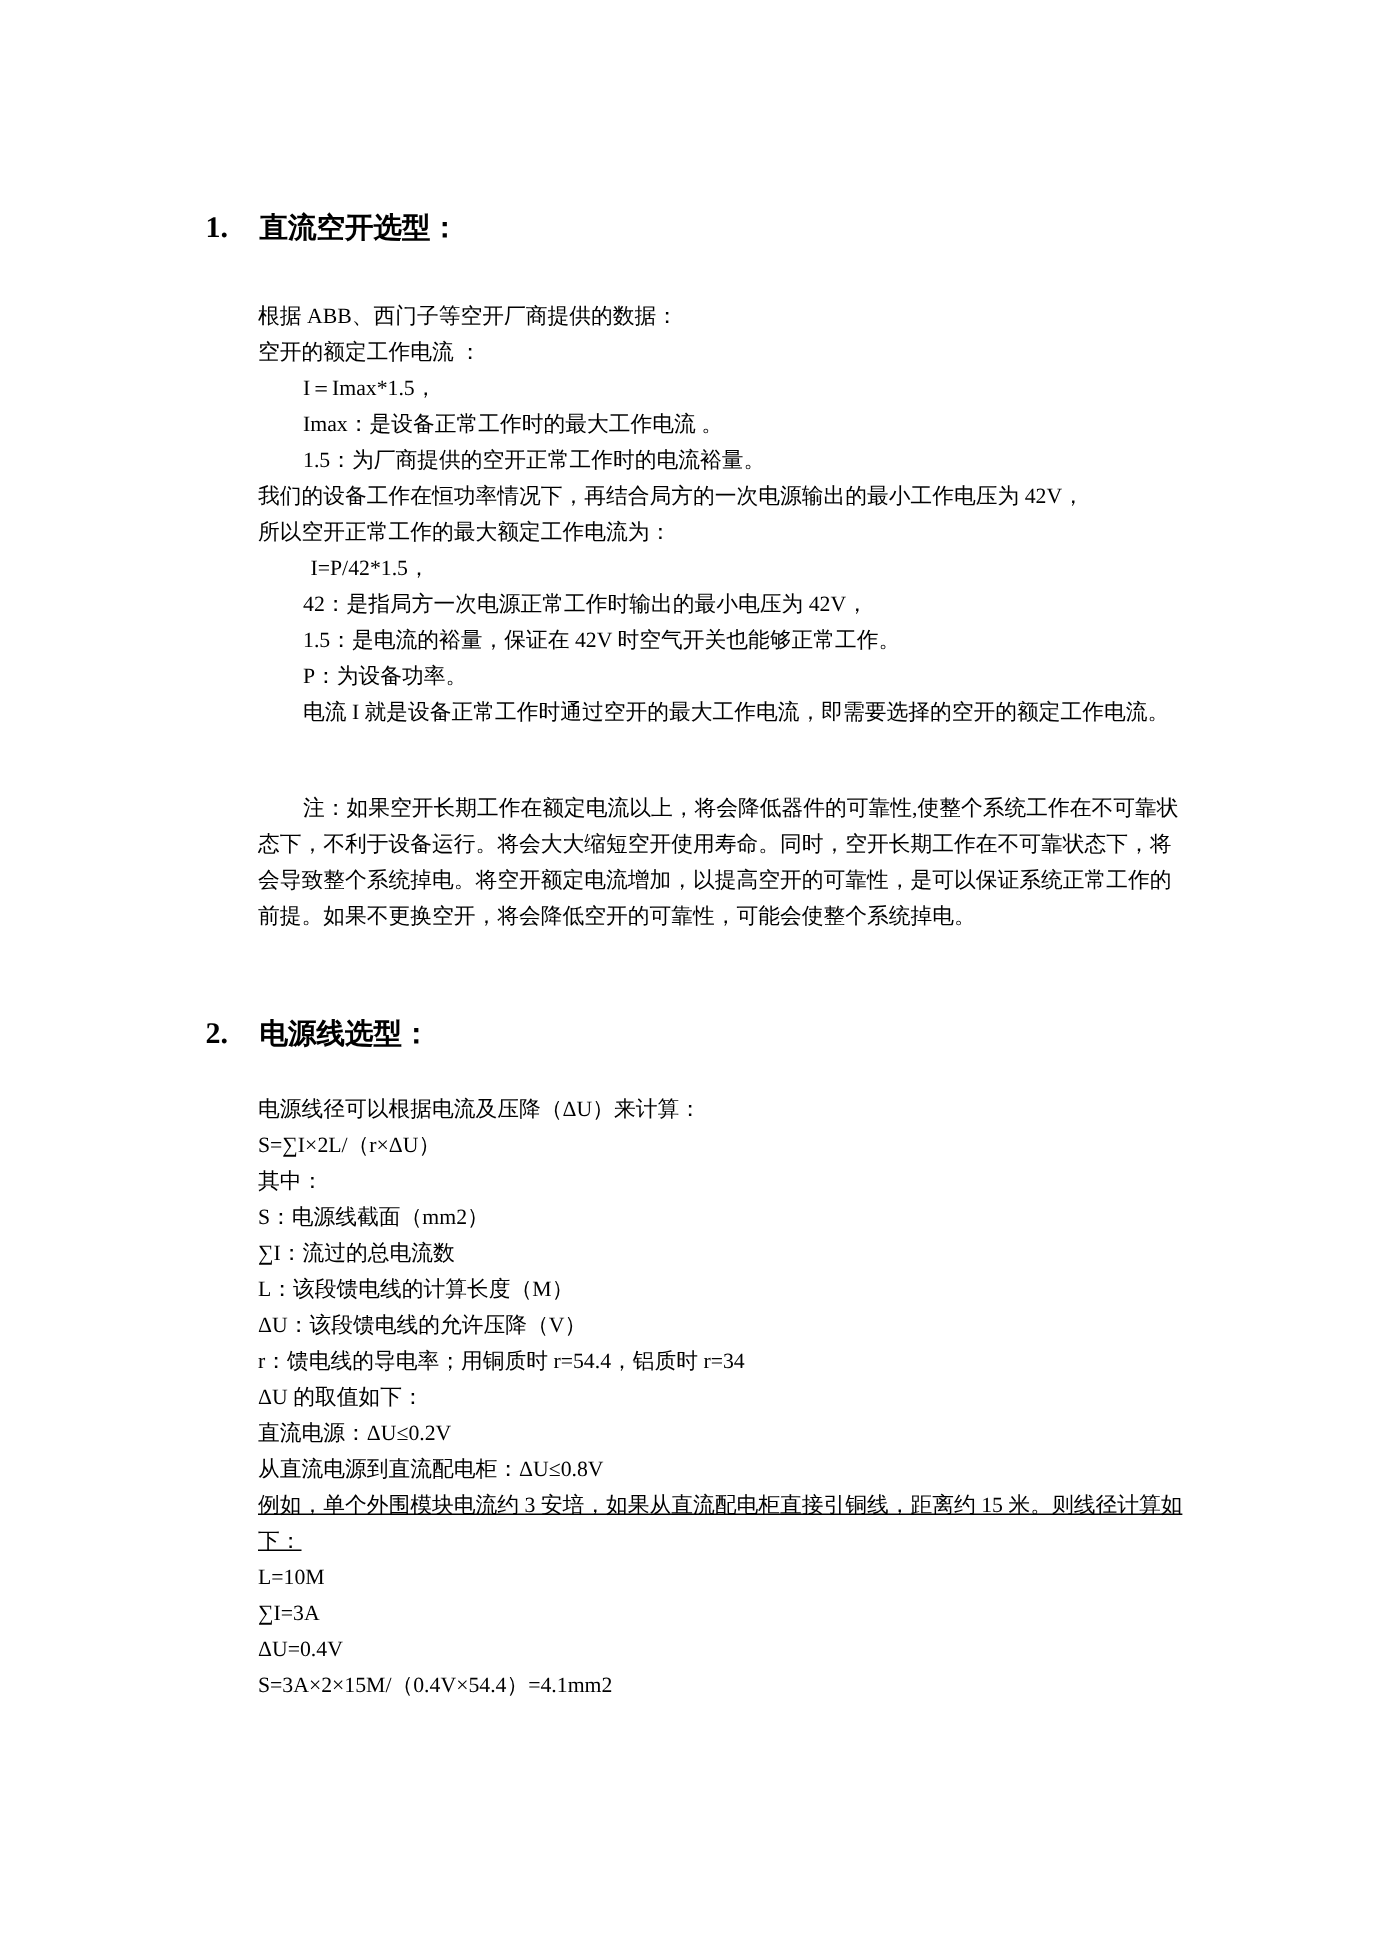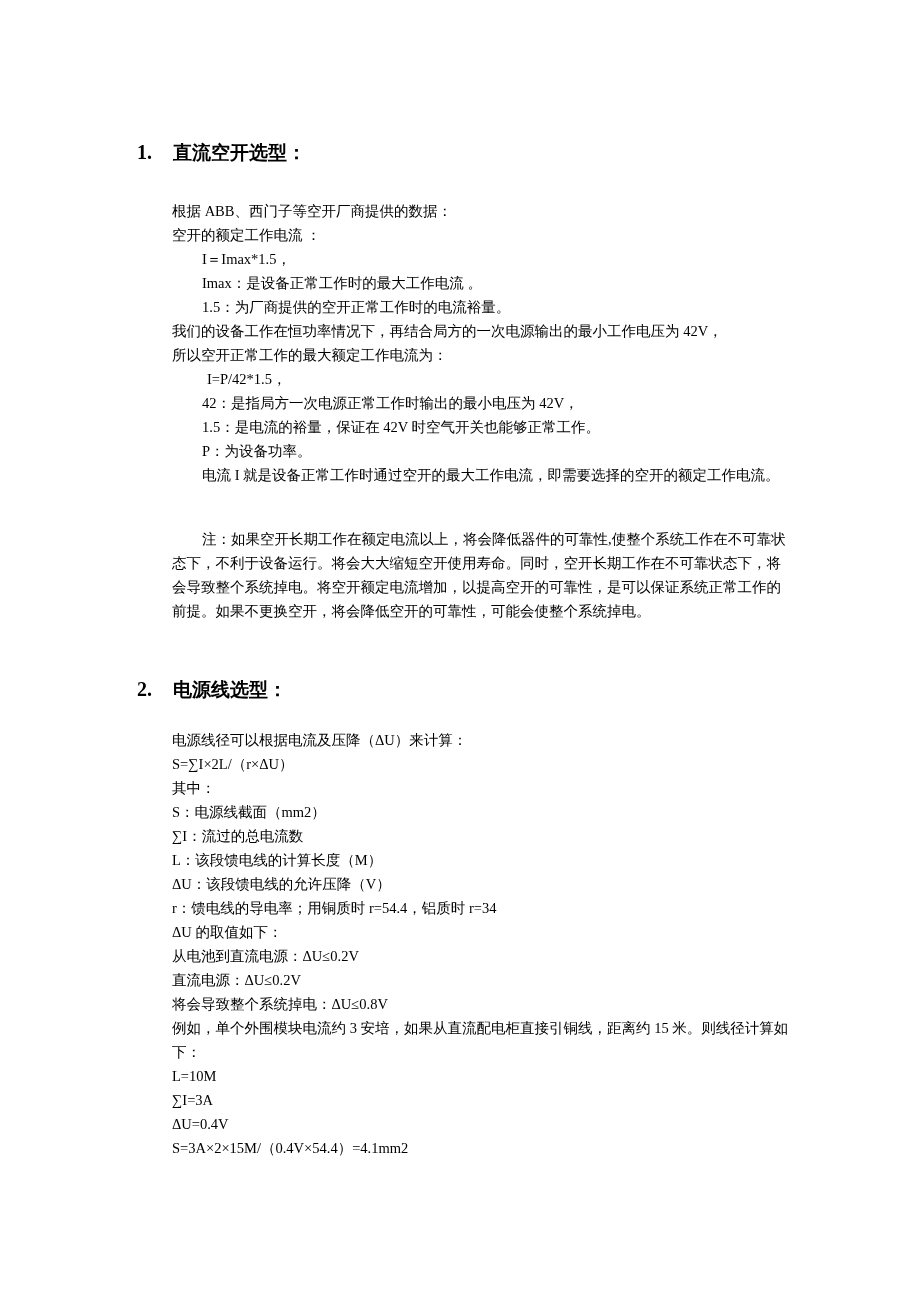--- a/index.html
+++ b/index.html
@@ -46,21 +46,21 @@
       line-height: 24px;
     }
     .line {
       display: block;
       white-space: nowrap;
       height: 24px;
     }
     .indent1 { padding-left: 30px; }
     .indent2 { padding-left: 35px; }
     .indent-first { text-indent: 30px; white-space: normal; height: auto; }
-    .wrap { white-space: normal; height: auto; }
+    .wrap { white-space: normal; height: auto; text-decoration: underline; }
   </style>
 </head>
 <body>
 
 <div class="page">
 
   <div class="heading" style="top:139px;">
     <span class="num">1.</span><span>直流空开选型：</span>
   </div>
 
@@ -90,23 +90,22 @@
   <div class="block" style="top:728px;">
     <span class="line">电源线径可以根据电流及压降（ΔU）来计算：</span>
     <span class="line">S=∑I×2L/（r×ΔU）</span>
     <span class="line">其中：</span>
     <span class="line">S：电源线截面（mm2）</span>
     <span class="line">∑I：流过的总电流数</span>
     <span class="line">L：该段馈电线的计算长度（M）</span>
     <span class="line">ΔU：该段馈电线的允许压降（V）</span>
     <span class="line">r：馈电线的导电率；用铜质时 r=54.4，铝质时 r=34</span>
     <span class="line">ΔU 的取值如下：</span>
-    <span class="line">从电池到直流电源：ΔU≤0.2V</span>
     <span class="line">直流电源：ΔU≤0.2V</span>
-    <span class="line">将会导致整个系统掉电：ΔU≤0.8V</span>
+    <span class="line">从直流电源到直流配电柜：ΔU≤0.8V</span>
     <span class="line wrap">例如，单个外围模块电流约 3 安培，如果从直流配电柜直接引铜线，距离约 15 米。则线径计算如下：</span>
     <span class="line">L=10M</span>
     <span class="line">∑I=3A</span>
     <span class="line">ΔU=0.4V</span>
     <span class="line">S=3A×2×15M/（0.4V×54.4）=4.1mm2</span>
   </div>
 
 </div>
 
 </body></html>

